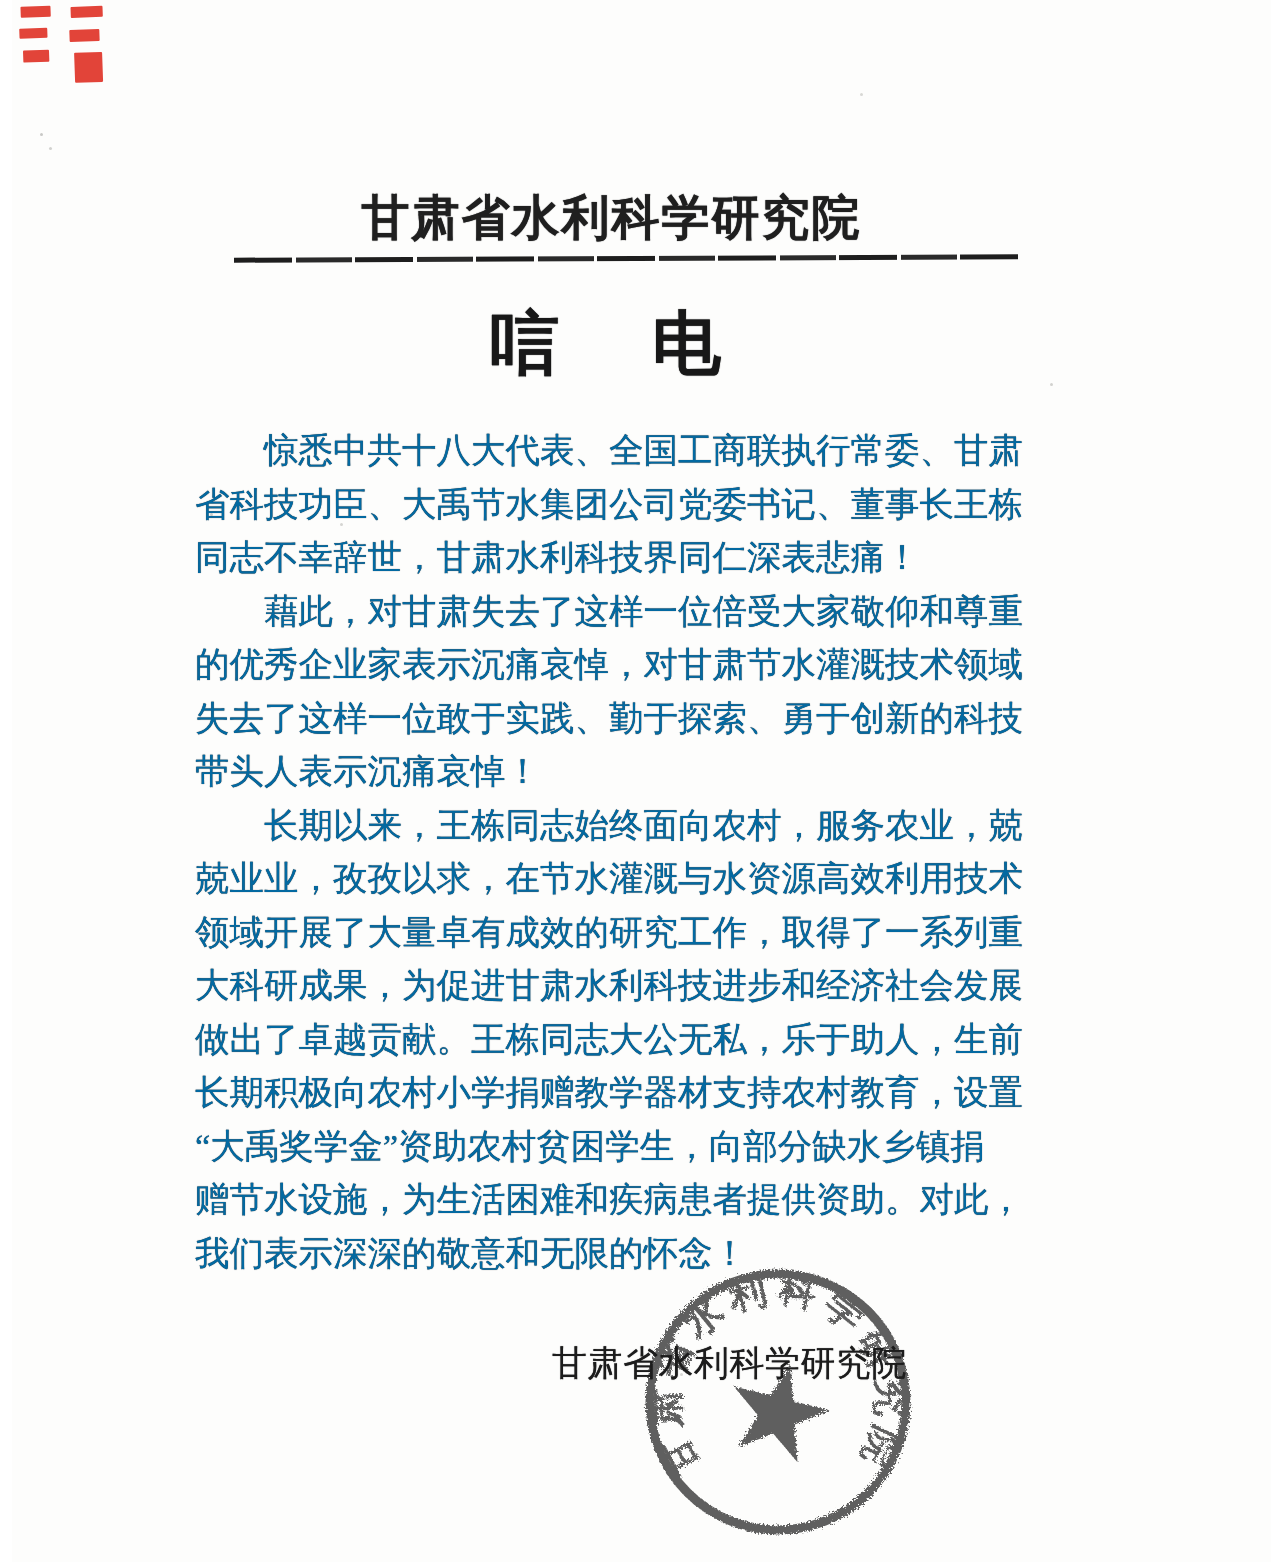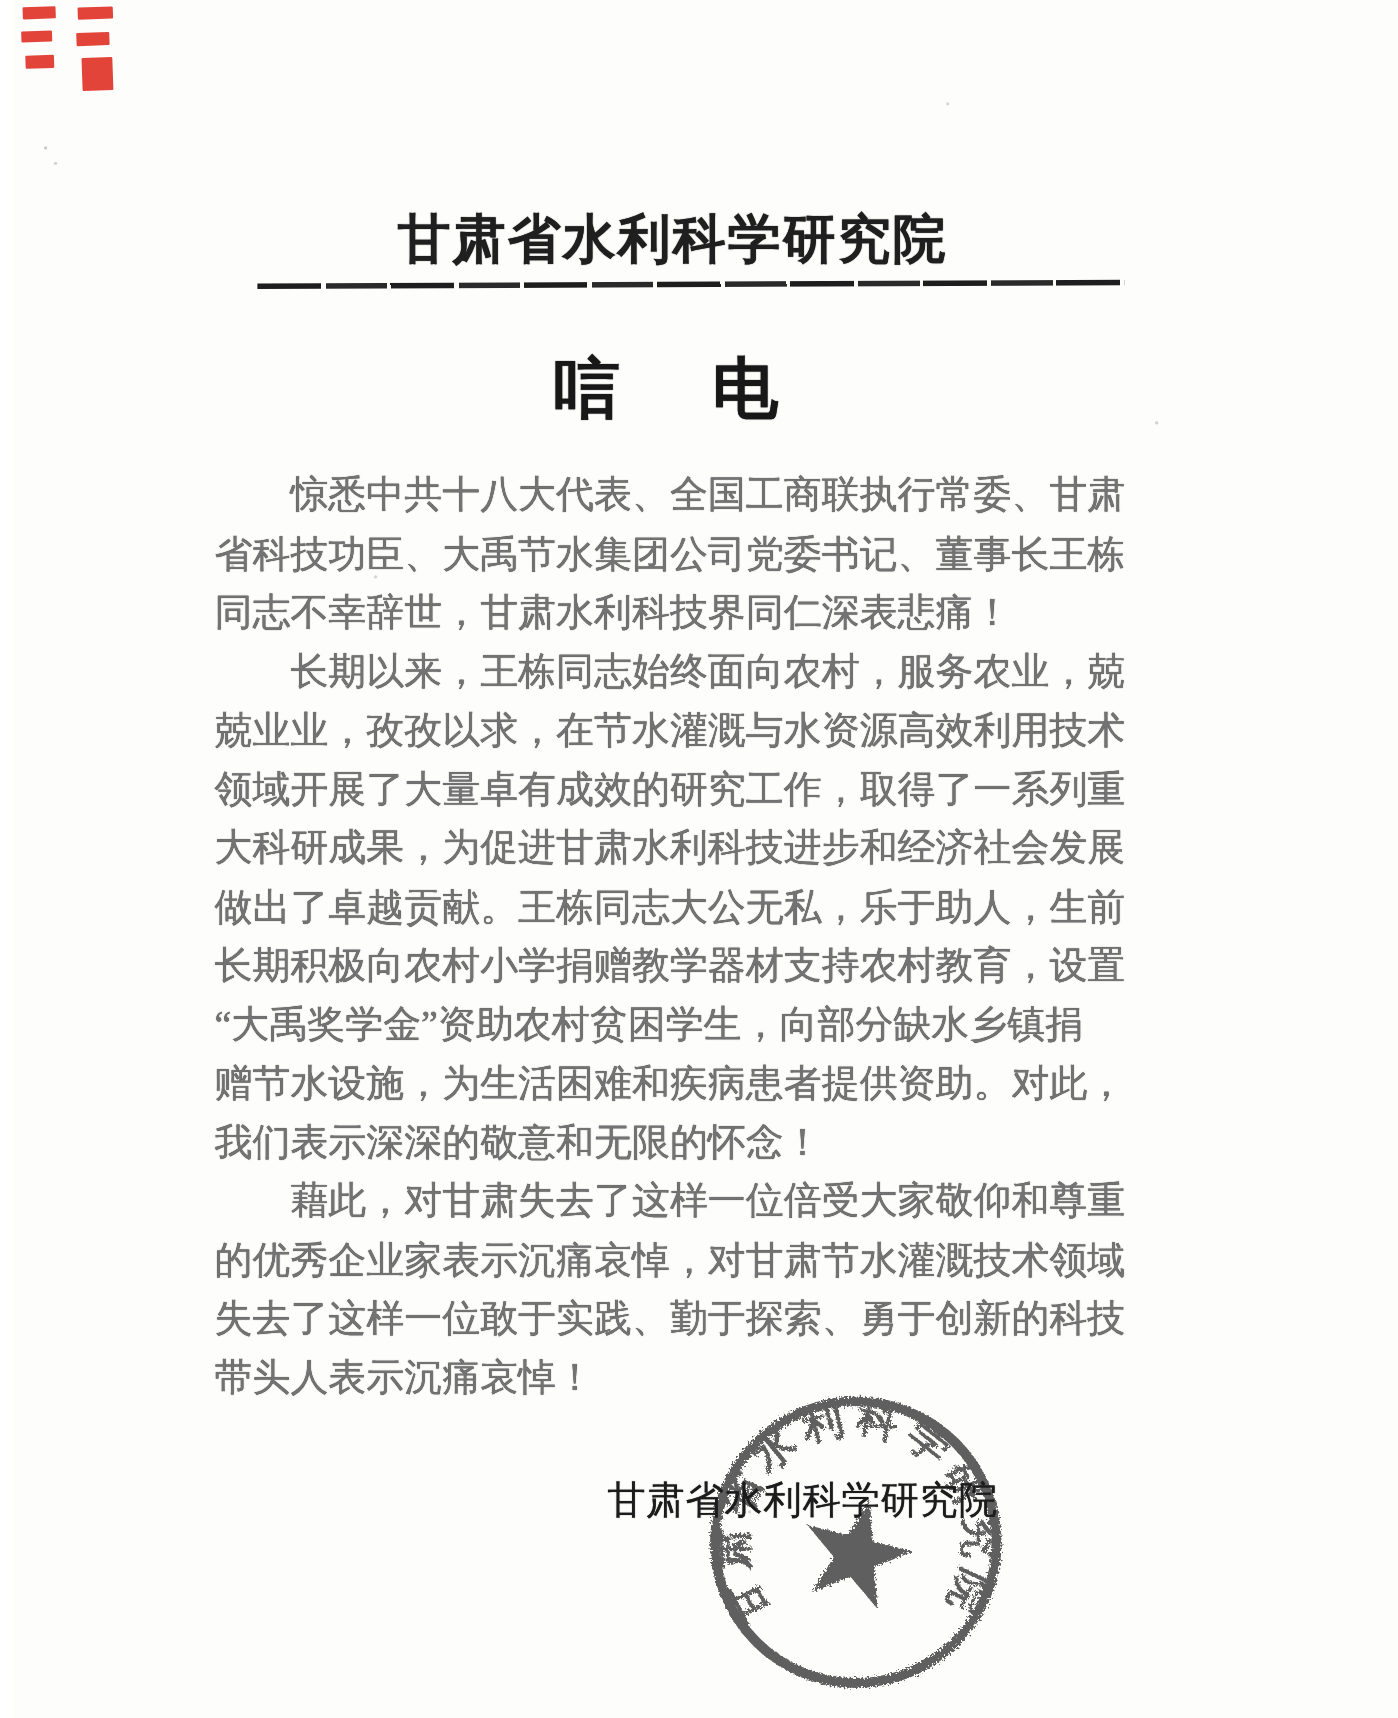--- a/index.html
+++ b/index.html
@@ -77,44 +77,44 @@
       repeating-linear-gradient(90deg,
         #1e1e1e 0px, #1e1e1e 58px,
         rgba(0,0,0,0) 58px, rgba(0,0,0,0) 62px,
         #2a2a2a 62px, #2a2a2a 118px,
         rgba(0,0,0,0) 118px, rgba(0,0,0,0) 121px);
   }
 
   .doc-title {
     position: absolute;
     left: 183px;
-    top: 314px;
+    top: 298px;
     width: 833px;
     margin: 0;
     text-align: center;
     font-weight: 700;
-    font-size: 60px;
+    font-size: 69px;
     letter-spacing: 12px;
     color: #181818;
     text-shadow: 0 0 1px #181818;
   }
 
   .body-text {
     position: absolute;
     left: 183px;
     top: 424px;
     width: 846px;
   }
   .body-text p {
     margin: 0;
     white-space: pre-line;
     text-indent: 69px;
     font-size: 34.5px;
     line-height: 53.5px;
-    color: #737373;
+    color: #0369a1;
     text-shadow: 0 0 0.8px #222222;
   }
 
   .signature {
     position: absolute;
     left: 540px;
     top: 1340px;
     z-index: 3;
     font-size: 35px;
     color: #1c1c1c;
@@ -153,33 +153,33 @@
   <div class="letterhead">甘肃省水利科学研究院</div>
 
   <div class="divider"></div>
 
   <h1 class="doc-title">唁　电</h1>
 
   <div class="body-text">
     <p>惊悉中共十八大代表、全国工商联执行常委、甘肃
 省科技功臣、大禹节水集团公司党委书记、董事长王栋
 同志不幸辞世，甘肃水利科技界同仁深表悲痛！</p>
+    <p>藉此，对甘肃失去了这样一位倍受大家敬仰和尊重
+的优秀企业家表示沉痛哀悼，对甘肃节水灌溉技术领域
+失去了这样一位敢于实践、勤于探索、勇于创新的科技
+带头人表示沉痛哀悼！</p>
     <p>长期以来，王栋同志始终面向农村，服务农业，兢
 兢业业，孜孜以求，在节水灌溉与水资源高效利用技术
 领域开展了大量卓有成效的研究工作，取得了一系列重
 大科研成果，为促进甘肃水利科技进步和经济社会发展
 做出了卓越贡献。王栋同志大公无私，乐于助人，生前
 长期积极向农村小学捐赠教学器材支持农村教育，设置
 “大禹奖学金”资助农村贫困学生，向部分缺水乡镇捐
 赠节水设施，为生活困难和疾病患者提供资助。对此，
 我们表示深深的敬意和无限的怀念！</p>
-    <p>藉此，对甘肃失去了这样一位倍受大家敬仰和尊重
-的优秀企业家表示沉痛哀悼，对甘肃节水灌溉技术领域
-失去了这样一位敢于实践、勤于探索、勇于创新的科技
-带头人表示沉痛哀悼！</p>
   </div>
 
   <div class="signature">
     <div class="sig-org">甘肃省水利科学研究院</div>
   </div>
 
   <svg class="stamp" viewBox="-150 -150 300 300" xmlns="http://www.w3.org/2000/svg">
     <defs>
       <filter id="sealGrain" x="-30%" y="-30%" width="160%" height="160%">
         <feTurbulence type="fractalNoise" baseFrequency="0.55" numOctaves="2" result="n"></feTurbulence>

